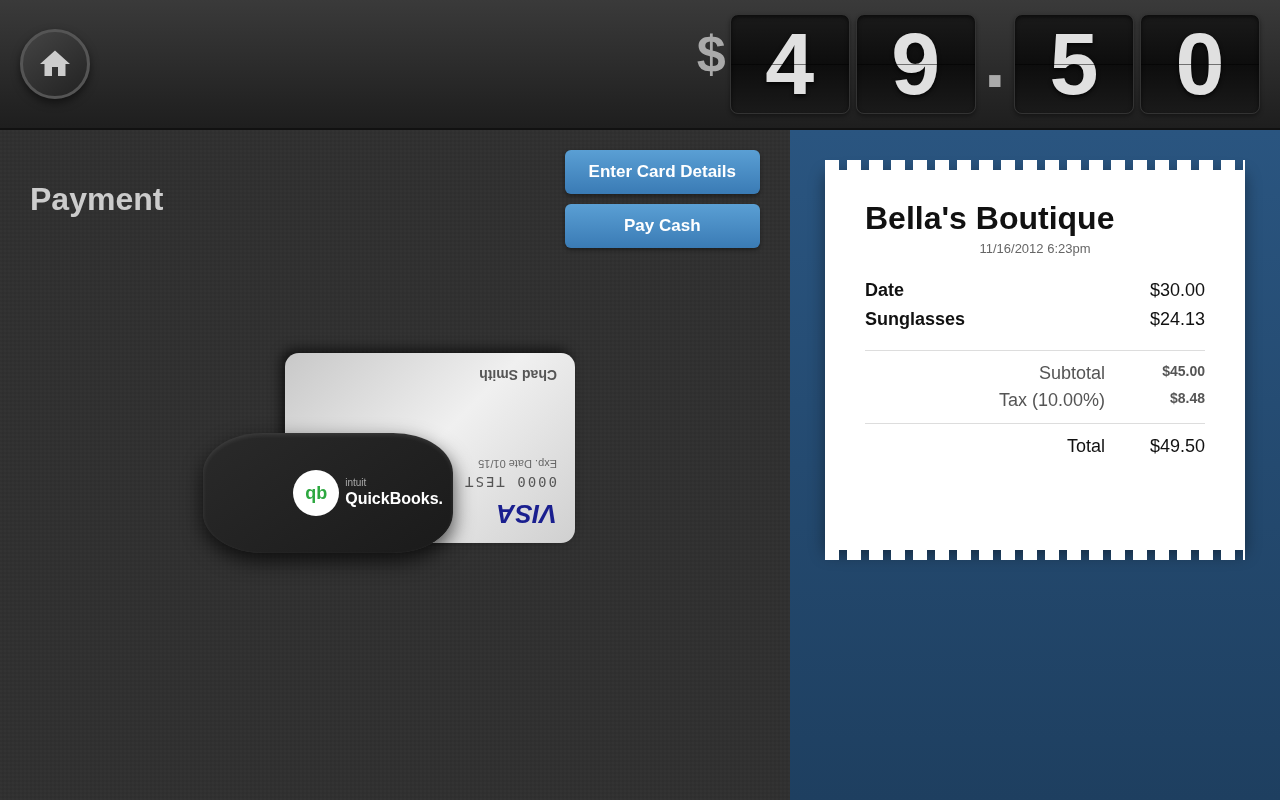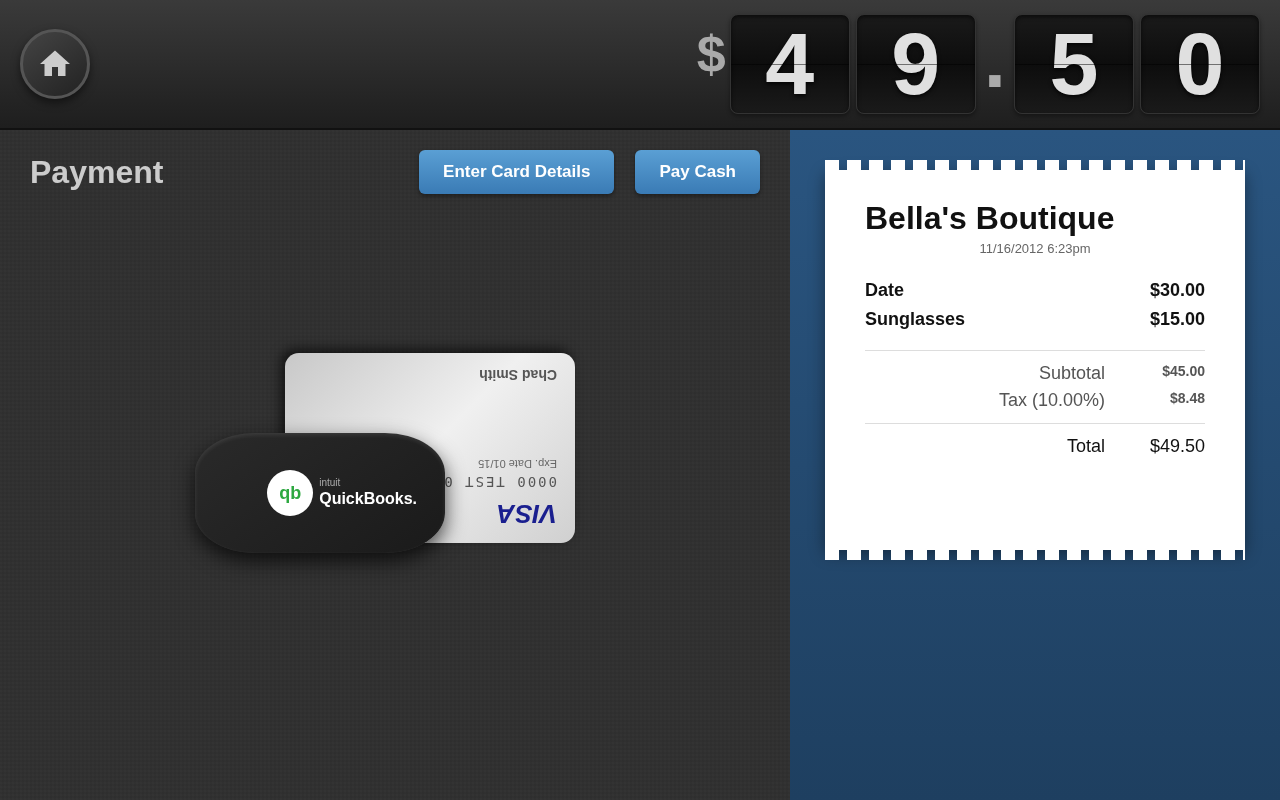--- a/index.html
+++ b/index.html
@@ -128,21 +128,22 @@
       margin-bottom: 40px;
     }
     .payment-title {
       font-size: 32px;
       font-weight: bold;
       color: #ccc;
       flex: 1;
     }
     .btn-group {
       display: flex;
-      gap: 21px;
+      gap: 10px;
+      flex-direction: column;
     }
     .btn-payment {
       padding: 12px 24px;
       font-size: 17px;
       font-weight: bold;
       border: none;
       border-radius: 6px;
       cursor: pointer;
     }
     .btn-card {
@@ -206,31 +207,31 @@
     .card-name {
       font-size: 14px;
       color: #555;
       margin-top: auto;
       font-weight: bold;
     }
 
     
     .reader-device {
       position: absolute;
-      left: 10px;
+      left: 18px;
       top: 80px;
       width: 250px;
       height: 120px;
       background: linear-gradient(145deg, #2a2a2a, #1a1a1a);
       border-radius: 60px / 40px;
       box-shadow: 0 8px 20px rgba(0,0,0,0.7), inset 0 2px 4px rgba(255,255,255,0.1);
       display: flex;
       align-items: center;
       justify-content: flex-end;
-      padding-right: 28px;
+      padding-right: 10px;
       z-index: 3;
     }
     .qb-logo-area {
       display: flex;
       align-items: center;
       gap: 6px;
     }
     .qb-circle {
       width: 46px;
       height: 46px;
@@ -330,21 +331,21 @@
       justify-content: space-between;
       margin-bottom: 8px;
     }
     .receipt-item-name {
       font-size: 18px;
       font-weight: bold;
       color: #111;
     }
     .receipt-item-price {
       font-size: 18px;
-      font-weight: bold;
+      font-weight: normal;
       color: #111;
     }
     .receipt-divider {
       border: none;
       border-top: 1px solid #ddd;
       margin: 12px 0;
     }
     .receipt-subtotals {
       width: 100%;
     }
@@ -448,21 +449,21 @@
       <div class="receipt-date">11/16/2012 6:23pm</div>
 
       <div class="receipt-items">
 
       <div class="receipt-item">
             <span class="receipt-item-name">Date</span>
             <span class="receipt-item-price">$30.00</span>
           </div>
           <div class="receipt-item">
             <span class="receipt-item-name">Sunglasses</span>
-            <span class="receipt-item-price">$15.00</span>
+            <span class="receipt-item-price">$24.13</span>
           </div>
         </div>
 
       <hr class="receipt-divider">
 
       <div class="receipt-subtotals">
         <div class="receipt-subtotal-row">
           <span class="receipt-subtotal-label">Subtotal</span>
           <span class="receipt-subtotal-value">$45.00</span>
         </div>

